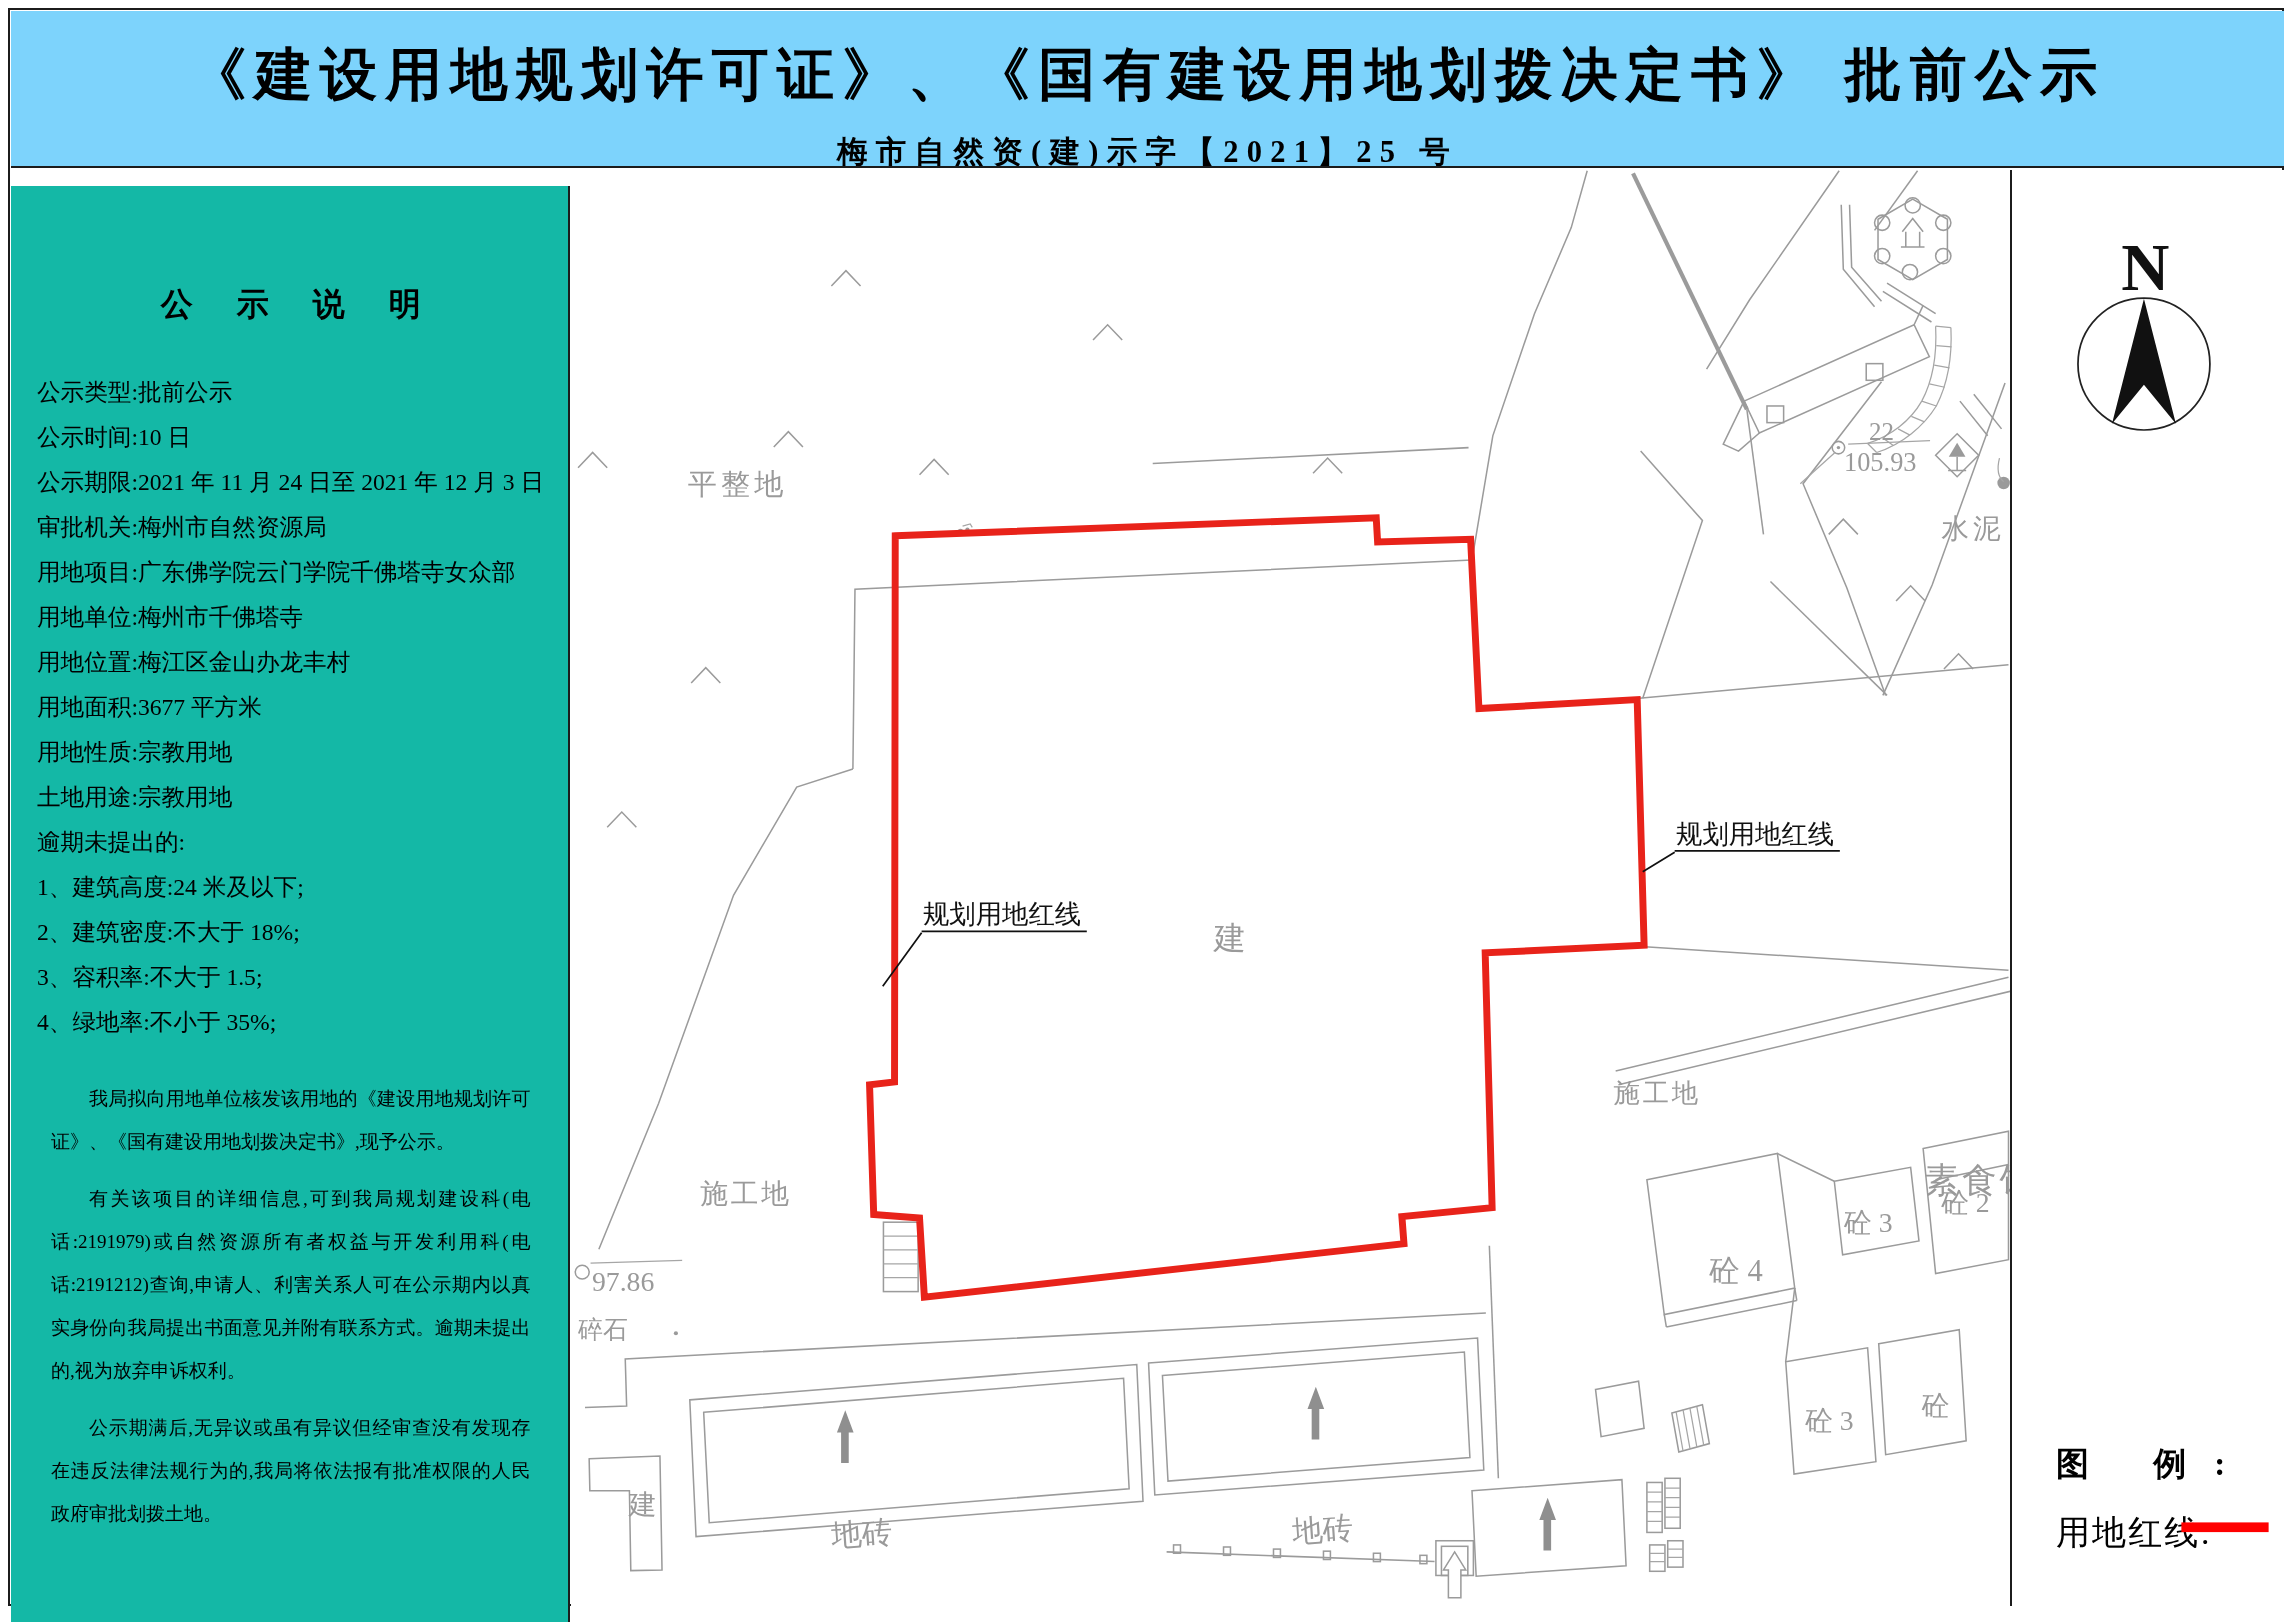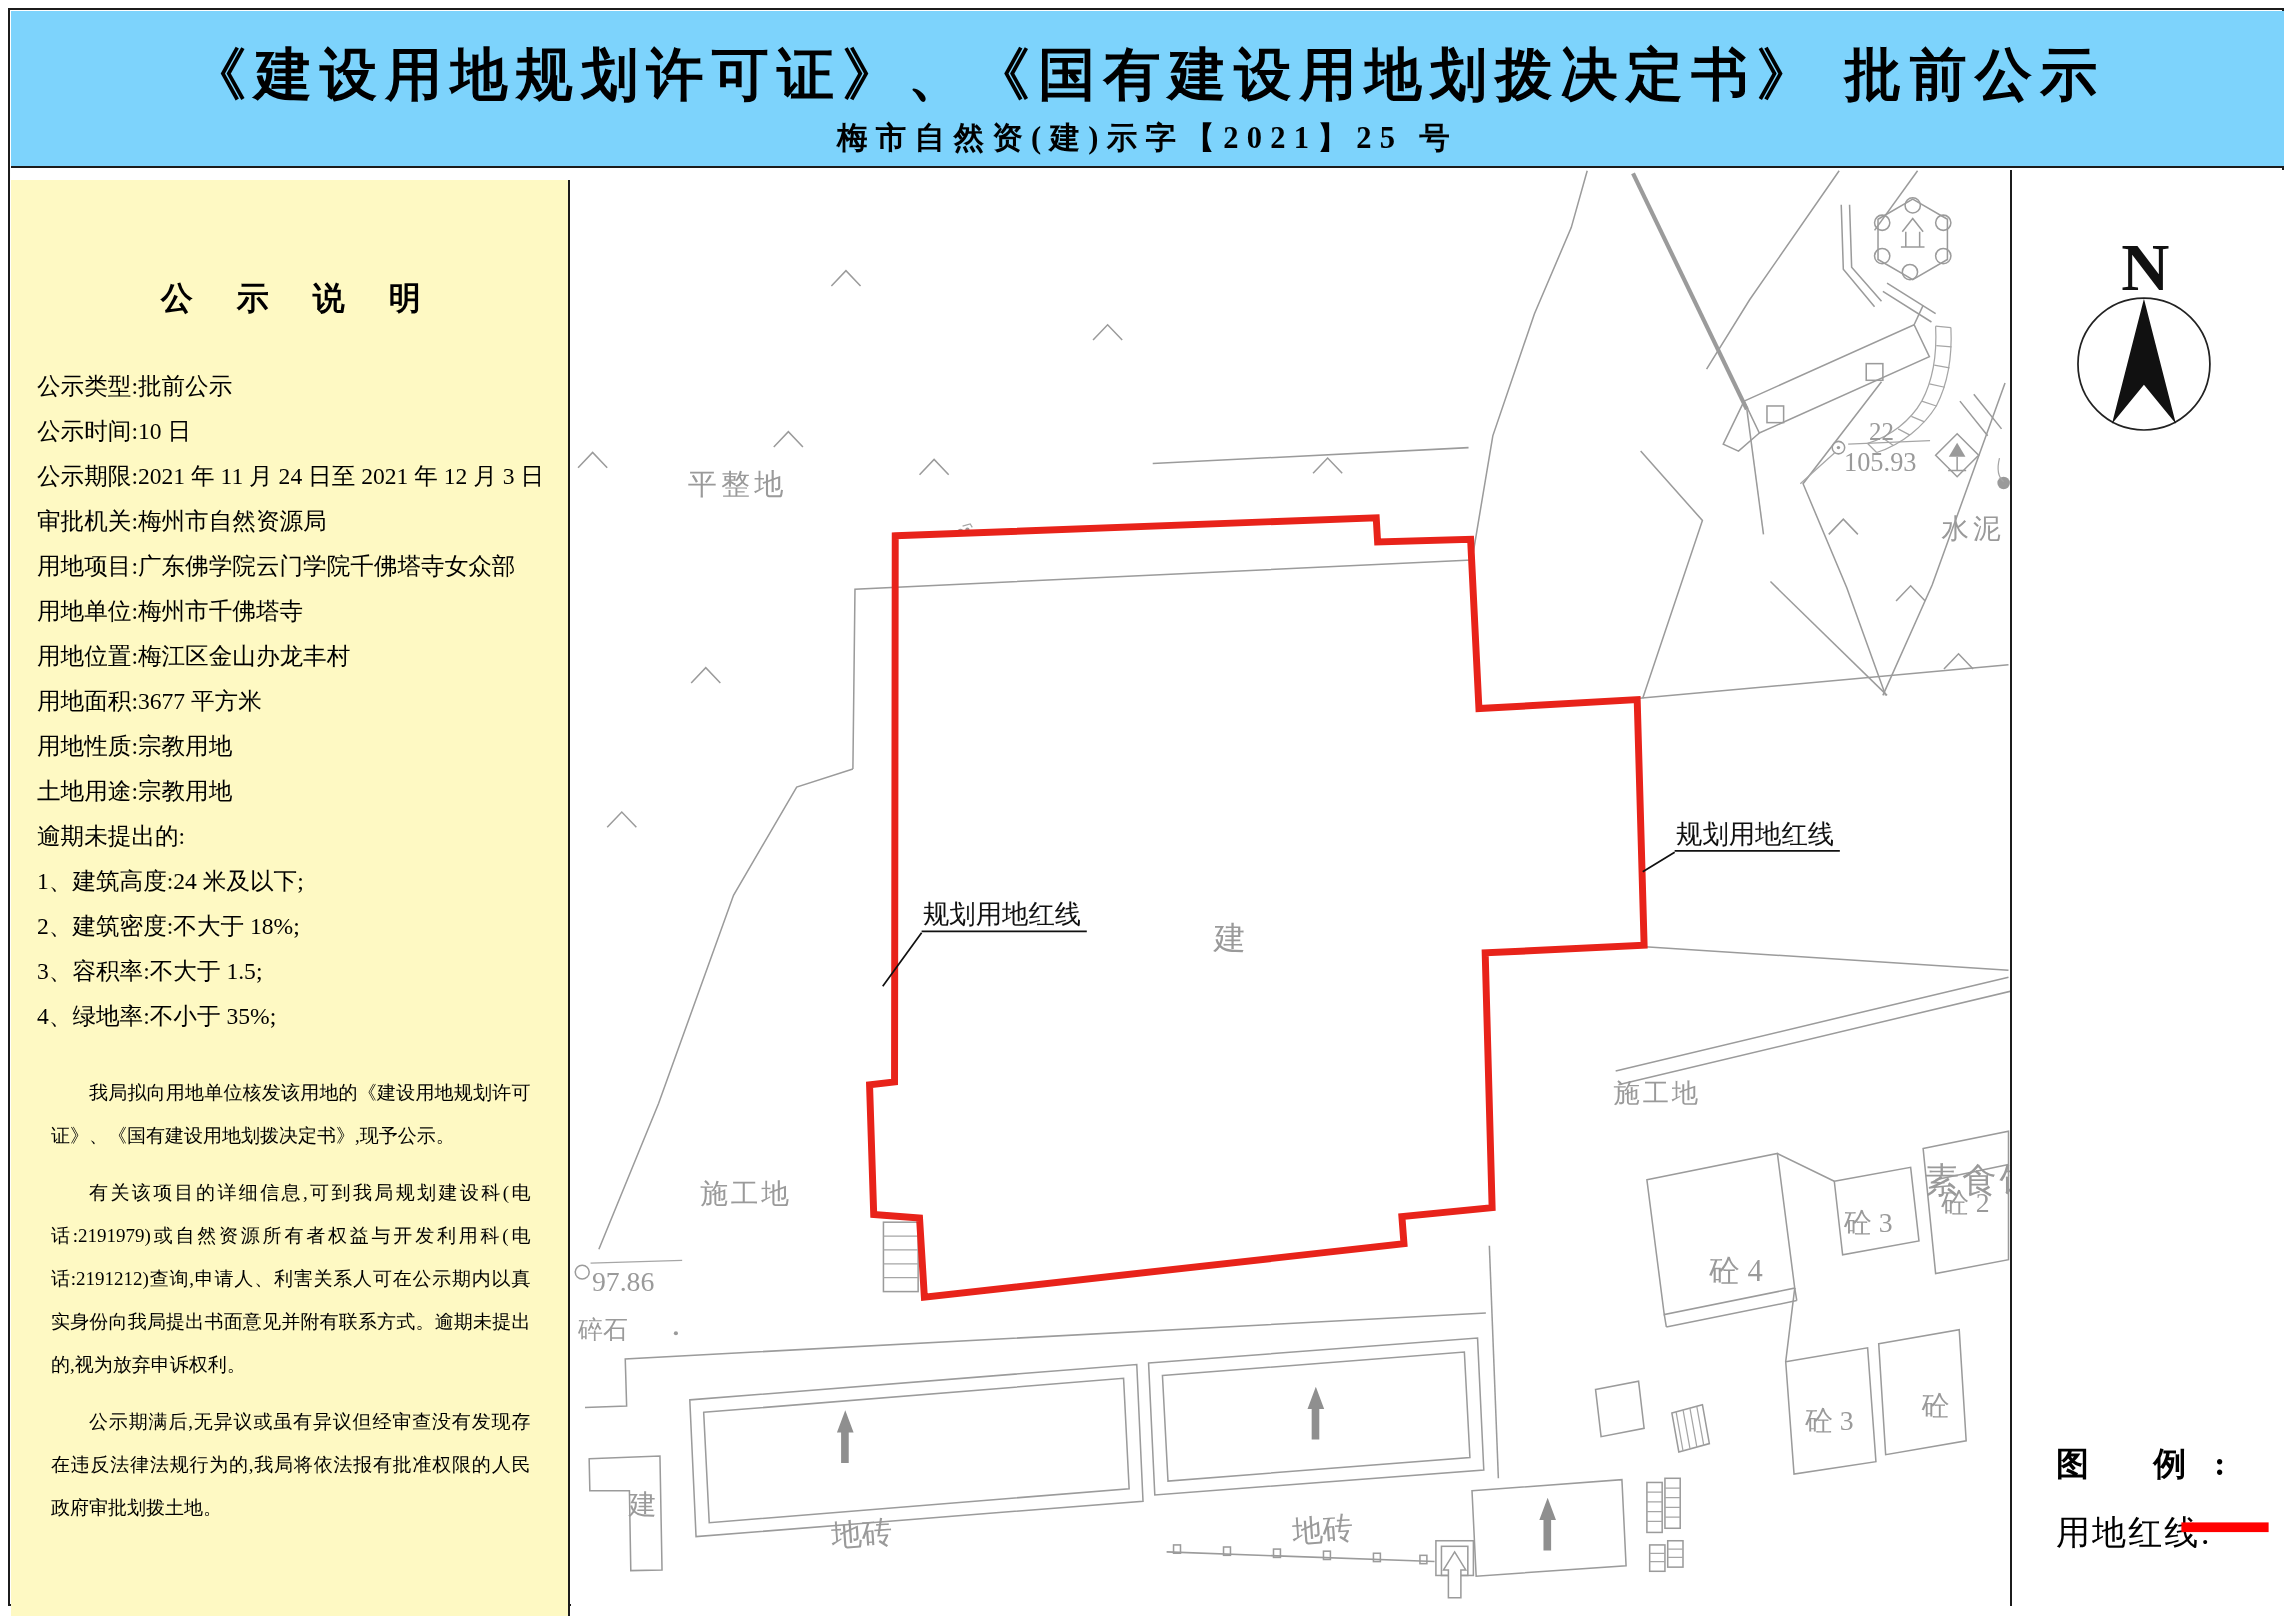--- a/index.html
+++ b/index.html
@@ -2,23 +2,23 @@
 <html style="font-size:11px"><head>
 <meta charset="utf-8">
 <style>
   html,body{margin:0;padding:0;background:#fff;}
   body{width:2295px;height:1623px;position:relative;font-family:"Liberation Serif", serif;}
   .page{position:absolute;left:0;top:0;width:2295px;height:1623px;background:#fff;}
   .outer-border{position:absolute;left:8.3px;top:8.3px;width:2276px;height:1598px;border:2.8px solid #1c1c1c;box-sizing:border-box;background:#fff;}
   
   .header{position:absolute;left:11px;top:11px;width:2273px;height:157px;background:#7dd3fc;border-bottom:2.1px solid #1c1c1c;box-sizing:border-box;overflow:hidden;}
   .header-title{margin-top:26px;text-align:center;font-size:57px;font-weight:bold;color:#000;letter-spacing:8.3px;white-space:nowrap;}
-  .header-sub{margin-top:4px;text-align:center;font-size:30.5px;font-weight:bold;color:#000;letter-spacing:8.3px;white-space:nowrap;}
-  
-  .sidebar{position:absolute;left:11px;top:180px;width:559px;height:1436px;background:#fef9c3;border-right:2.1px solid #1c1c1c;box-sizing:border-box;color:#000;overflow:hidden;}
+  .header-sub{margin-top:18px;text-align:center;font-size:30.5px;font-weight:bold;color:#000;letter-spacing:8.3px;white-space:nowrap;}
+  
+  .sidebar{position:absolute;left:11px;top:186px;width:559px;height:1436px;background:#14b8a6;border-right:2.1px solid #1c1c1c;box-sizing:border-box;color:#000;overflow:hidden;}
   .sb-inner{padding:0 23.6px 0 26px;}
   .sb-title{margin-top:97px;text-align:center;font-size:32px;font-weight:bold;letter-spacing:18px;padding-left:18px;}
   .sb-items{margin-top:43px;}
   .sb-item{font-size:23.6px;line-height:45px;white-space:nowrap;}
   .sb-paras{margin-top:32px;}
   .sb-para{font-size:19px;line-height:43px;text-indent:2em;margin:14px;text-align:justify;}
   
   .map-wrap{position:absolute;left:571px;top:170px;width:1439px;height:1436px;background:#fff;overflow:hidden;}
   
   .right-panel{position:absolute;left:2010px;top:170px;width:275px;height:1436px;background:#fff;border-left:2.1px solid #1c1c1c;box-sizing:border-box;}

